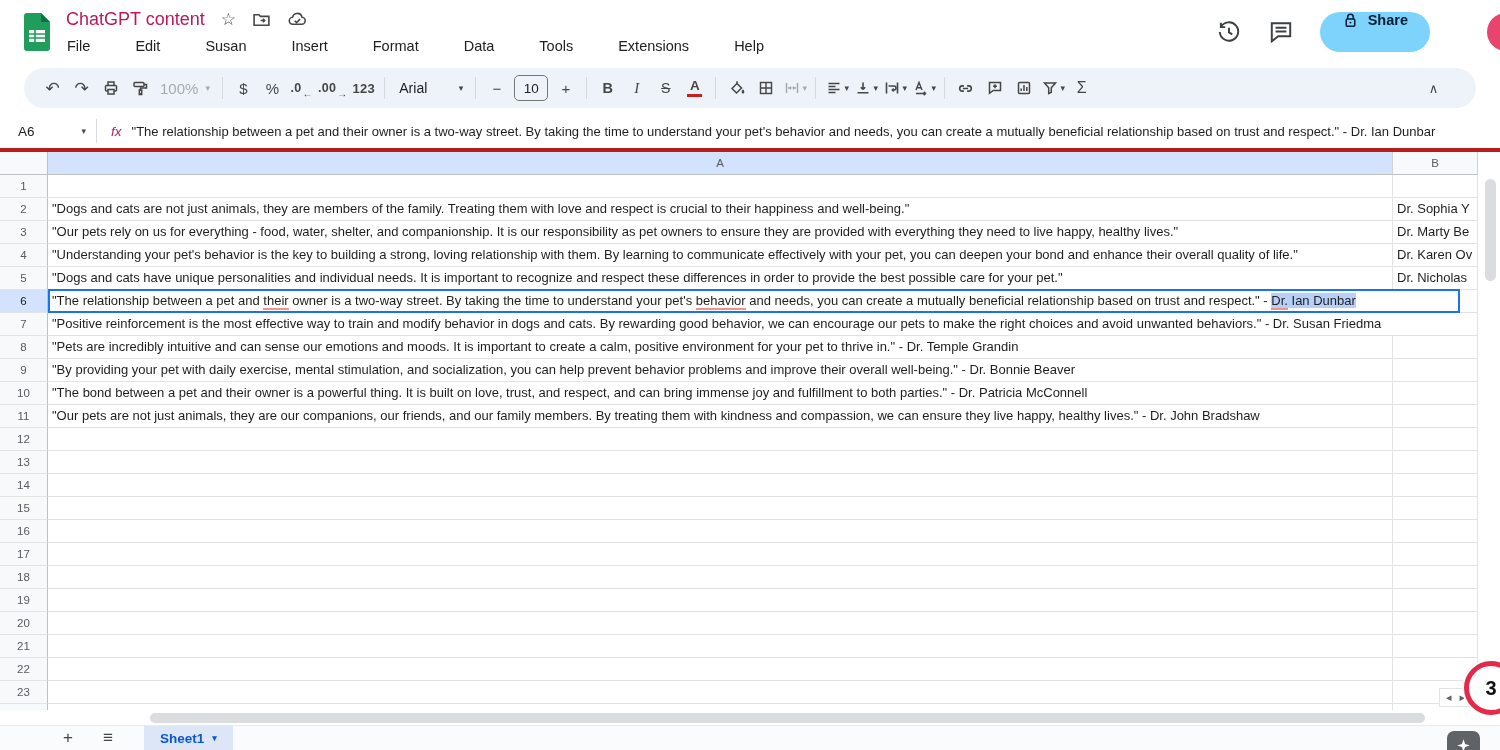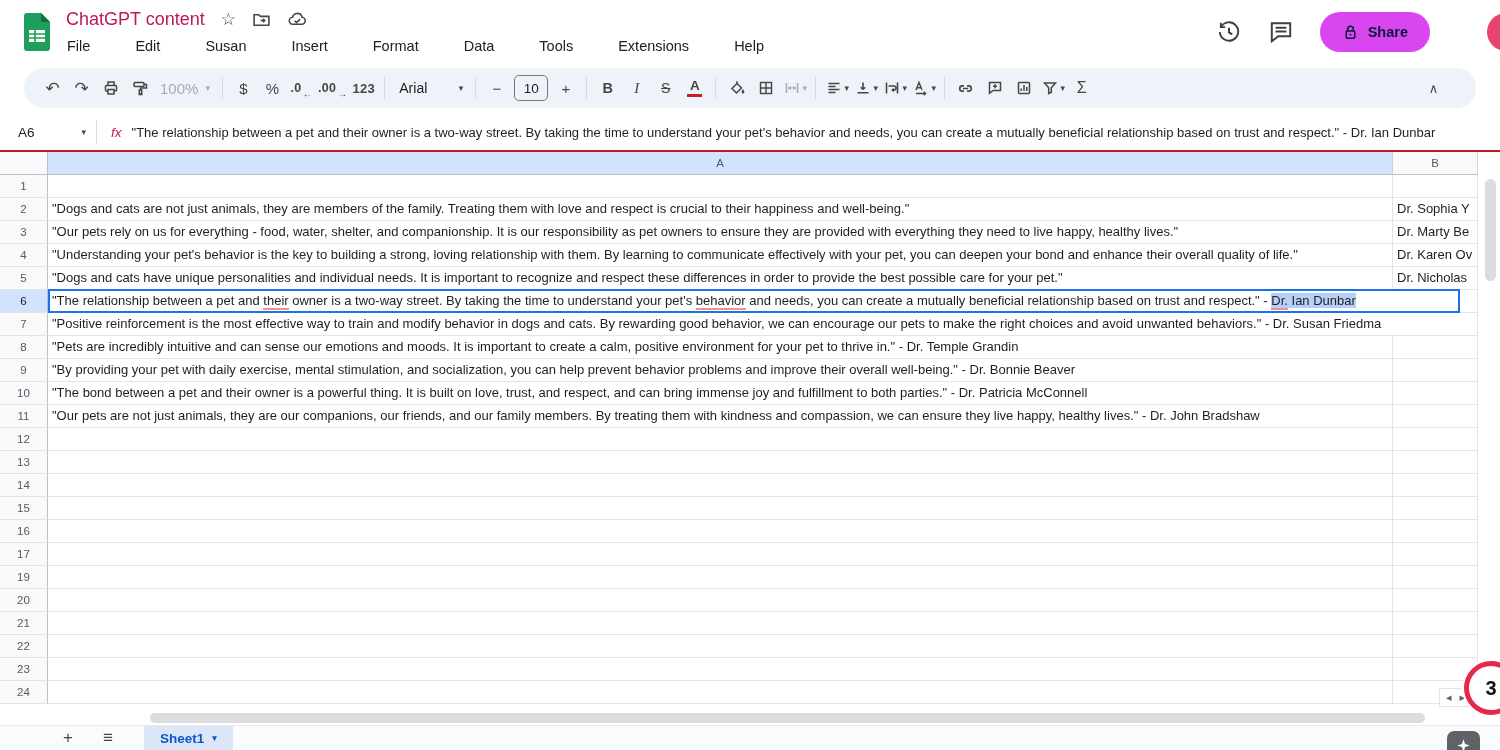--- a/index.html
+++ b/index.html
@@ -13,21 +13,21 @@
   .title-block { margin-left:14px; }
   .title-row { display:flex; align-items:center; gap:16px; height:28px; }
   .doc-title { font-size:18px; color:#be185d;text-align:center; }
   .tb-ic { color:#444746; display:flex; align-items:center; }
   .star-glyph { font-size:17px; line-height:1; }
   .menubar { display:flex; align-items:center; height:26px; margin-left:-8px;gap:27px; }
   .menu-item { font-size:14.5px; color:#202124; padding:2px 9px; border:none; background:none;
                font-family:"Liberation Sans",sans-serif; border-radius:6px; cursor:default; }
   .topbar-right { position:absolute; right:0; top:0; height:64px; display:flex; align-items:center; gap:26px; padding-right:70px; }
   .top-icon-btn { background:none; border:none; color:#3c4043; display:flex; }
-  .share-btn { display:flex; align-items:center; gap:9px; background:#d946ef; border:none; border-radius:20px;
+  .share-btn { display:flex; align-items:flex-start; gap:9px; background:#7dd3fc; border:none; border-radius:20px;
                height:40px; padding:0 22px; font-size:14.5px; font-weight:700; color:#001d35;
                font-family:"Liberation Sans",sans-serif; }
   .avatar { position:absolute; left:1487px; top:13px; width:38px; height:38px; border-radius:50%; background:#e8446d; }
 
   
   .toolbar-wrap { height:50px; padding:4px 24px 6px; background:#fff; }
   .toolbar { height:40px; background:#eef2f9; border-radius:20px; display:flex; align-items:center; padding:0 14px; }
   .tbtn { height:28px; min-width:29px; border:none; background:none; display:flex; align-items:center; justify-content:center;
           color:#444746; font-family:"Liberation Sans",sans-serif; gap:2px; padding:0 2px; }
   .tbtn .g { font-size:15px; line-height:1; }
@@ -45,21 +45,21 @@
   .strike-g { text-decoration:line-through; font-size:14px; }
   .tcolor { display:flex; flex-direction:column; align-items:center; line-height:1; }
   .tcolor .a { font-size:13.5px; font-weight:700; }
   .tcolor .bar { width:15px; height:3px; background:#c5221f; margin-top:1.5px; }
   .dec { font-size:12.5px; font-weight:700; letter-spacing:.3px; }
   .dec-arrow { font-size:10px; margin-left:-1px; align-self:flex-end; line-height:1.6; }
   .sigma { font-size:16px; }
   .collapse-btn { margin-left:auto; margin-right:14px; font-size:13px; color:#444746; }
 
   
-  .formula-bar { height:38px; display:flex; align-items:center; border-bottom:2px solid #b91c1c; background:#fff; }
+  .formula-bar { height:38px; display:flex; align-items:center; border-bottom:4px solid #b91c1c; background:#fff; }
   .name-box { width:96px; display:flex; align-items:center; justify-content:space-between; padding:0 10px 0 18px;
               font-size:13.5px; color:#202124; background:none; border:none; font-family:"Liberation Sans",sans-serif; }
   .fb-sep { width:1px; height:24px; background:#d7dade; }
   .fx { font-style:italic; color:#be185d; font-size:13.5px; margin:0 10px 0 14px; }
   .formula-input { flex:1; font-size:13px; color:#1f1f1f; white-space:nowrap; overflow:hidden; }
 
   
   .grid { position:relative; height:558px; background:#fff; }
   .col-headers { display:flex; height:23px; }
   .corner { width:48px; flex:none; background:#f8f9fa; border-right:1px solid #bdc1c6; border-bottom:1px solid #bdc1c6; }
@@ -420,20 +420,25 @@
           <div class="row-header">16</div>
           <div class="cell cell-a"></div>
           <div class="cell cell-b"></div>
         </div>
         <div class="sheet-row">
           <div class="row-header">17</div>
           <div class="cell cell-a"></div>
           <div class="cell cell-b"></div>
         </div>
         <div class="sheet-row">
+          <div class="row-header">18</div>
+          <div class="cell cell-a"></div>
+          <div class="cell cell-b"></div>
+        </div>
+        <div class="sheet-row">
           <div class="row-header">19</div>
           <div class="cell cell-a"></div>
           <div class="cell cell-b"></div>
         </div>
         <div class="sheet-row">
           <div class="row-header">20</div>
           <div class="cell cell-a"></div>
           <div class="cell cell-b"></div>
         </div>
         <div class="sheet-row">

